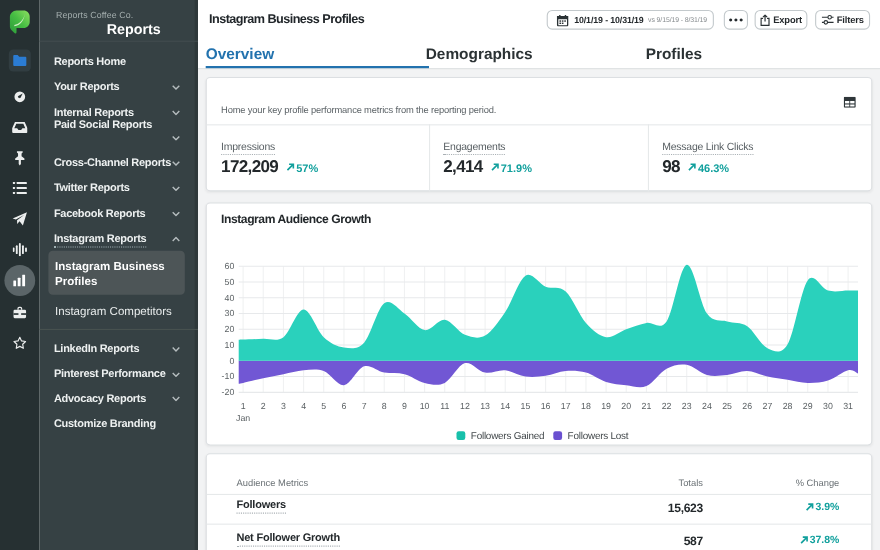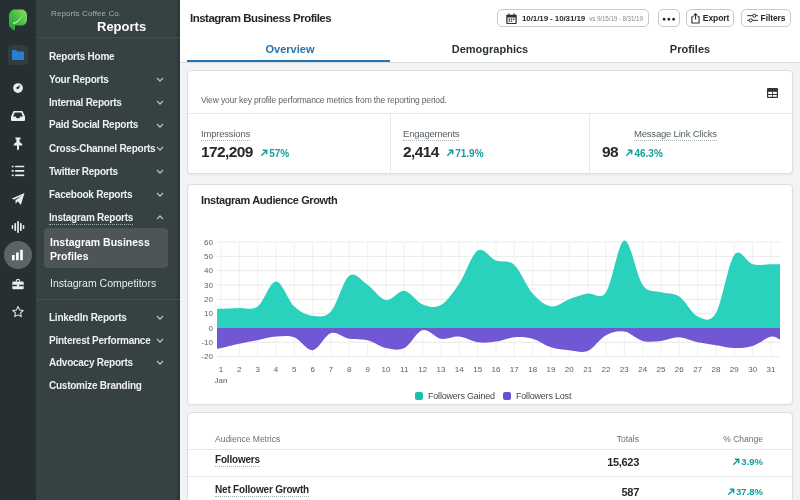--- a/index.html
+++ b/index.html
@@ -18,21 +18,21 @@
 .subsel div{position:absolute;left:6px;top:7px;font-size:10.5px;font-weight:700;color:#fff;line-height:14px;}
 .sub2{position:absolute;left:14px;top:277px;font-size:10.5px;color:#e8ecec;font-weight:400;}
 .sdiv{position:absolute;left:0;top:299px;width:144px;height:1px;background:#47514f;}
 
 #main{position:absolute;left:180px;top:0;width:620px;height:500px;background:#f2f3f4;}
 #hdr{position:absolute;left:0;top:0;width:620px;height:63px;background:#fff;border-bottom:1px solid #d9dcde;}
 #title{position:absolute;left:10px;top:12px;font-size:11.5px;font-weight:700;color:#21262a;letter-spacing:-.5px;}
 .btn{position:absolute;top:9px;height:18px;background:#fff;border:1px solid #c3c9cc;border-radius:5px;display:flex;align-items:center;font-size:9.5px;font-weight:700;color:#24292c;letter-spacing:-.1px;}
 .btn svg{flex:0 0 auto;}
 #tabs{position:absolute;left:0;top:38px;width:620px;height:25px;}
-.tab{position:absolute;top:0;width:206px;height:25px;text-align:center;font-size:11px;font-weight:700;color:#2b3234;line-height:22px;}
+.tab{position:absolute;top:0;width:206px;height:25px;text-align:left;font-size:14px;font-weight:700;color:#2b3234;line-height:22px;}
 #tabu{position:absolute;left:7px;top:22px;width:203px;height:2px;background:#2272ae;}
 
 .card{position:absolute;left:7px;width:606px;background:#fff;border:1px solid #dcdfe2;border-radius:4px;box-shadow:0 1px 2px rgba(30,35,40,.05);}
 .ct{font-size:11px;font-weight:700;color:#23282b;letter-spacing:-.4px;}
 .cs{font-size:8.5px;color:#5c6367;letter-spacing:-.15px;}
 .dotted{border-bottom:1px dotted #a9b0b4;padding-bottom:1px;}
 .teal{color:#11a09d;font-weight:700;}
 </style></head>
 <body>
 <div id="rail">
@@ -118,21 +118,21 @@
   <div class="srep">Reports</div>
   <div class="mi" style="top:51px">Reports Home</div>
   <div class="mi" style="top:74px">Your Reports</div>
     <svg class="chev" style="position:absolute;right:16px;top:77px" width="8" height="5" viewBox="0 0 8 5">
       <polyline points="1,1 4,4 7,1" fill="none" stroke="#b5bcbe" stroke-width="1.3"></polyline>
     </svg>
   <div class="mi" style="top:97px">Internal Reports</div>
     <svg class="chev" style="position:absolute;right:16px;top:100px" width="8" height="5" viewBox="0 0 8 5">
       <polyline points="1,1 4,4 7,1" fill="none" stroke="#b5bcbe" stroke-width="1.3"></polyline>
     </svg>
-  <div class="mi" style="top:119px">Paid Social Reports</div>
+  <div class="mi" style="top:108px">Paid Social Reports</div>
     <svg class="chev" style="position:absolute;right:16px;top:123px" width="8" height="5" viewBox="0 0 8 5">
       <polyline points="1,1 4,4 7,1" fill="none" stroke="#b5bcbe" stroke-width="1.3"></polyline>
     </svg>
   <div class="mi" style="top:143px">Cross-Channel Reports</div>
     <svg class="chev" style="position:absolute;right:16px;top:146px" width="8" height="5" viewBox="0 0 8 5">
       <polyline points="1,1 4,4 7,1" fill="none" stroke="#b5bcbe" stroke-width="1.3"></polyline>
     </svg>
   <div class="mi" style="top:166px">Twitter Reports</div>
     <svg class="chev" style="position:absolute;right:16px;top:169px" width="8" height="5" viewBox="0 0 8 5">
       <polyline points="1,1 4,4 7,1" fill="none" stroke="#b5bcbe" stroke-width="1.3"></polyline>
@@ -202,42 +202,42 @@
     </div>
     <div id="tabs">
       <div class="tab" style="left:7px;color:#2272ae;">Overview</div>
       <div class="tab" style="left:207px;">Demographics</div>
       <div class="tab" style="left:407px;">Profiles</div>
       <div id="tabu"></div>
     </div>
   </div>
 
   <div class="card" style="top:70px;height:104px;">
-    <div style="position:absolute;left:13px;top:24px;" class="cs">View your key profile performance metrics from the reporting period.</div>
+    <div style="position:absolute;left:13px;top:24px;" class="cs">Home your key profile performance metrics from the reporting period.</div>
     <svg style="position:absolute;right:14px;top:17px;" width="11" height="10" viewBox="0 0 11 10">
         <rect x="0" y="0" width="11" height="10" rx="1" fill="#2e3639"></rect>
         <g fill="#fff">
           <rect x="1.2" y="3.8" width="3.9" height="2.2"></rect>
           <rect x="5.9" y="3.8" width="3.9" height="2.2"></rect>
           <rect x="1.2" y="7" width="3.9" height="1.8"></rect>
           <rect x="5.9" y="7" width="3.9" height="1.8"></rect>
         </g>
       </svg>
     <div style="position:absolute;left:0;top:42px;width:604px;height:1px;background:#e6e9ea;"></div>
     <div style="position:absolute;left:202px;top:42px;width:1px;height:61px;background:#e6e9ea;"></div>
     <div style="position:absolute;left:401px;top:42px;width:1px;height:61px;background:#e6e9ea;"></div>
     <div style="position:absolute;left:13px;top:57px;font-size:9.5px;color:#575e62;letter-spacing:-.2px;"><span class="dotted">Impressions</span></div>
     <div style="position:absolute;left:13px;top:72px;font-size:15.5px;font-weight:700;color:#23282b;letter-spacing:-.6px;">172,209&nbsp;&nbsp;<span class="teal" style="font-size:10px;letter-spacing:0;"><svg width="8" height="8" viewBox="0 0 8 8" style="margin-right:1px;">
             <path d="M1.3,6.7 L6.5,1.5 M2.8,1.3 H6.7 V5.2" fill="none" stroke="#11a09d" stroke-width="1.5"></path>
           </svg>57%</span></div>
     <div style="position:absolute;left:215px;top:57px;font-size:9.5px;color:#575e62;letter-spacing:-.2px;"><span class="dotted">Engagements</span></div>
     <div style="position:absolute;left:215px;top:72px;font-size:15.5px;font-weight:700;color:#23282b;letter-spacing:-.6px;">2,414&nbsp;&nbsp;<span class="teal" style="font-size:10px;letter-spacing:0;"><svg width="8" height="8" viewBox="0 0 8 8" style="margin-right:1px;">
             <path d="M1.3,6.7 L6.5,1.5 M2.8,1.3 H6.7 V5.2" fill="none" stroke="#11a09d" stroke-width="1.5"></path>
           </svg>71.9%</span></div>
-    <div style="position:absolute;left:414px;top:57px;font-size:9.5px;color:#575e62;letter-spacing:-.2px;margin-left:32px;"><span class="dotted">Message Link Clicks</span></div>
+    <div style="position:absolute;left:414px;top:57px;font-size:9.5px;color:#575e62;letter-spacing:-.2px;"><span class="dotted">Message Link Clicks</span></div>
     <div style="position:absolute;left:414px;top:72px;font-size:15.5px;font-weight:700;color:#23282b;letter-spacing:-.6px;">98&nbsp;&nbsp;<span class="teal" style="font-size:10px;letter-spacing:0;"><svg width="8" height="8" viewBox="0 0 8 8" style="margin-right:1px;">
             <path d="M1.3,6.7 L6.5,1.5 M2.8,1.3 H6.7 V5.2" fill="none" stroke="#11a09d" stroke-width="1.5"></path>
           </svg>46.3%</span></div>
   </div>
 
   <div class="card" style="top:184px;height:221px;">
     <div style="position:absolute;left:13px;top:9px;" class="ct">Instagram Audience Growth</div>
     <svg style="position:absolute;left:0;top:0;" width="604" height="219" viewBox="0 0 604 219">
       <path d="M33.0,57.0 V171.7 M51.3,57.0 V171.7 M69.7,57.0 V171.7 M88.0,57.0 V171.7 M106.3,57.0 V171.7 M124.7,57.0 V171.7 M143.0,57.0 V171.7 M161.3,57.0 V171.7 M179.7,57.0 V171.7 M198.0,57.0 V171.7 M216.3,57.0 V171.7 M234.7,57.0 V171.7 M253.0,57.0 V171.7 M271.3,57.0 V171.7 M289.7,57.0 V171.7 M308.0,57.0 V171.7 M326.3,57.0 V171.7 M344.7,57.0 V171.7 M363.0,57.0 V171.7 M381.3,57.0 V171.7 M399.7,57.0 V171.7 M418.0,57.0 V171.7 M436.3,57.0 V171.7 M454.7,57.0 V171.7 M473.0,57.0 V171.7 M491.3,57.0 V171.7 M509.7,57.0 V171.7 M528.0,57.0 V171.7 M546.3,57.0 V171.7 M564.7,57.0 V171.7 M583.0,57.0 V171.7" stroke="#f0f1f2" stroke-width="1" fill="none"></path>
       <path d="M29,57.0 H592 M29,71.3 H592 M29,85.7 H592 M29,100.0 H592 M29,114.3 H592 M29,128.7 H592 M29,143.0 H592 M29,157.3 H592 M29,171.7 H592" stroke="#e7e9eb" stroke-width="1" fill="none"></path>

